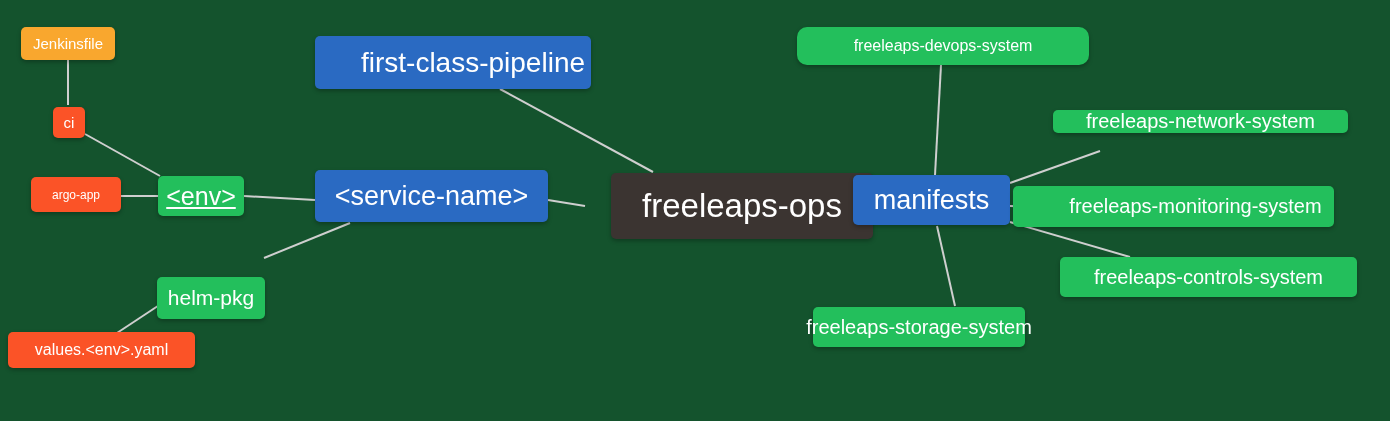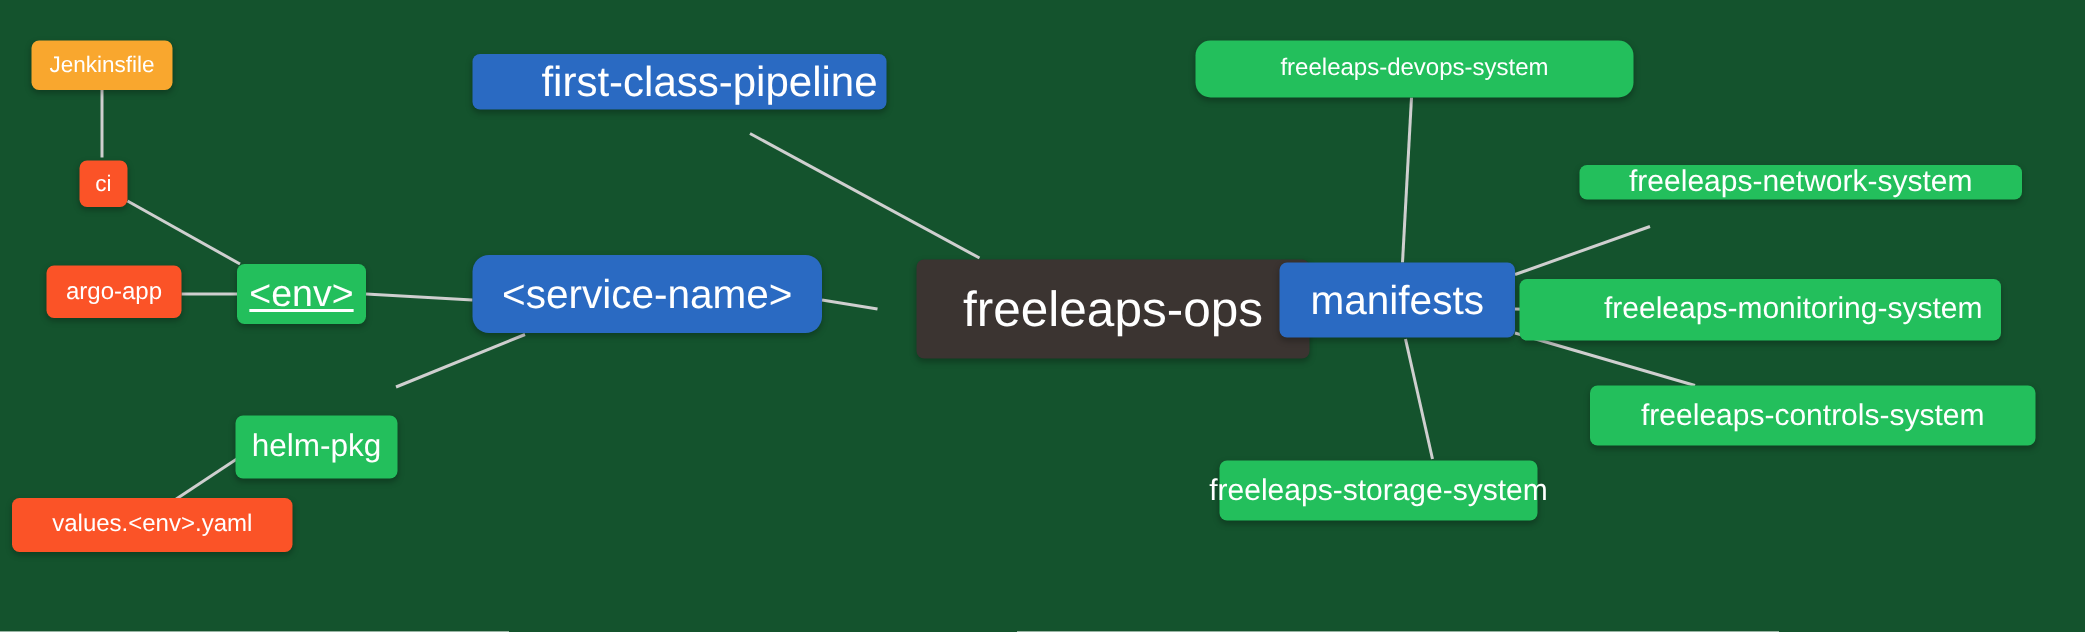--- a/index.html
+++ b/index.html
@@ -54,26 +54,26 @@
       <line x1="845" y1="203" x2="853" y2="204" stroke="#cfcfcf" stroke-width="2"></line>
       <line x1="935" y1="175" x2="941" y2="65" stroke="#cfcfcf" stroke-width="2"></line>
       <line x1="1010" y1="183" x2="1100" y2="151" stroke="#cfcfcf" stroke-width="2"></line>
       <line x1="1010" y1="206" x2="1052" y2="207" stroke="#cfcfcf" stroke-width="2"></line>
       <line x1="1010" y1="222" x2="1130" y2="257" stroke="#cfcfcf" stroke-width="2"></line>
       <line x1="937" y1="226" x2="955" y2="306" stroke="#cfcfcf" stroke-width="2"></line>
     </svg>
   <div id="node-layer">
       <div class="node" style="left: 21px; top: 27px; width: 94px; height: 33px; background: rgb(249, 167, 46); font-size: 15px;">Jenkinsfile</div>
       <div class="node" style="left: 53px; top: 107px; width: 32px; height: 31px; background: rgb(251, 83, 39); font-size: 15px;">ci</div>
-      <div class="node" style="left: 31px; top: 177px; width: 90px; height: 35px; background: rgb(251, 83, 39); font-size: 16px;">argo-app</div>
+      <div class="node" style="left: 31px; top: 177px; width: 90px; height: 35px; background: rgb(251, 83, 39); font-size: 12px;">argo-app</div>
       <div class="node" style="left: 158px; top: 176px; width: 86px; height: 40px; background: rgb(35, 191, 92); font-size: 25px; text-decoration: underline;">&lt;env&gt;</div>
       <div class="node" style="left: 157px; top: 255px; width: 108px; height: 42px; background: rgb(35, 191, 92); font-size: 21px; margin-top: 22px;">helm-pkg</div>
       <div class="node" style="left: 8px; top: 332px; width: 187px; height: 36px; background: rgb(251, 83, 39); font-size: 16px;">values.&lt;env&gt;.yaml</div>
-      <div class="node" style="left: 315px; top: 36px; width: 276px; height: 37px; background: rgb(42, 106, 194); font-size: 28px; padding-left: 40px;">first-class-pipeline</div>
-      <div class="node" style="left: 315px; top: 170px; width: 233px; height: 52px; background: rgb(42, 106, 194); font-size: 27px; border-radius: 11px;">&lt;service-name&gt;</div>
+      <div class="node" style="left: 315px; top: 36px; width: 276px; height: 53px; background: rgb(42, 106, 194); font-size: 28px; padding-left: 40px;">first-class-pipeline</div>
+      <div class="node" style="left: 315px; top: 170px; width: 233px; height: 52px; background: rgb(42, 106, 194); font-size: 27px;">&lt;service-name&gt;</div>
       <div class="node" style="left: 583px; top: 173px; width: 262px; height: 66px; background: rgb(59, 52, 49); font-size: 33px; margin-left: 28px;">freeleaps-ops</div>
       <div class="node" style="left: 853px; top: 175px; width: 157px; height: 50px; background: rgb(42, 106, 194); font-size: 27px;">manifests</div>
       <div class="node" style="left: 797px; top: 27px; width: 292px; height: 38px; background: rgb(35, 191, 92); font-size: 16px; border-radius: 10px;">freeleaps-devops-system</div>
       <div class="node" style="left: 1053px; top: 110px; width: 295px; height: 23px; background: rgb(35, 191, 92); font-size: 20px;">freeleaps-network-system</div>
       <div class="node" style="left: 1013px; top: 186px; width: 321px; height: 41px; background: rgb(35, 191, 92); font-size: 20px; padding-left: 44px;">freeleaps-monitoring-system</div>
       <div class="node" style="left: 1060px; top: 257px; width: 297px; height: 40px; background: rgb(35, 191, 92); font-size: 20px;">freeleaps-controls-system</div>
       <div class="node" style="left: 813px; top: 307px; width: 212px; height: 40px; background: rgb(35, 191, 92); font-size: 20px;">freeleaps-storage-system</div>
     </div>
 </div>
 

